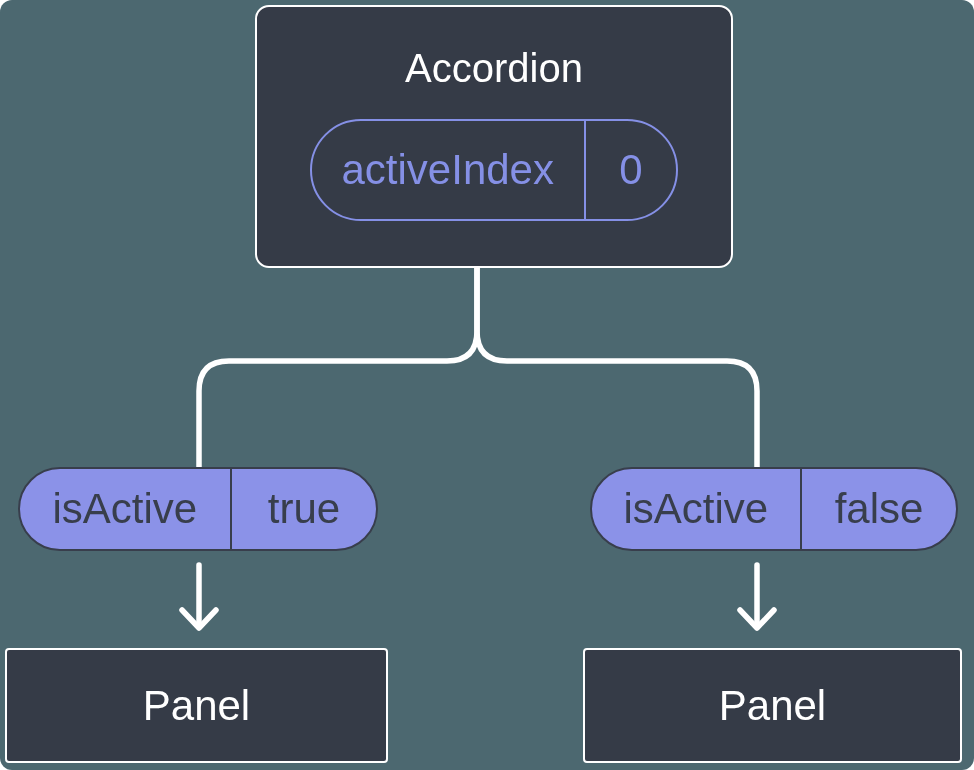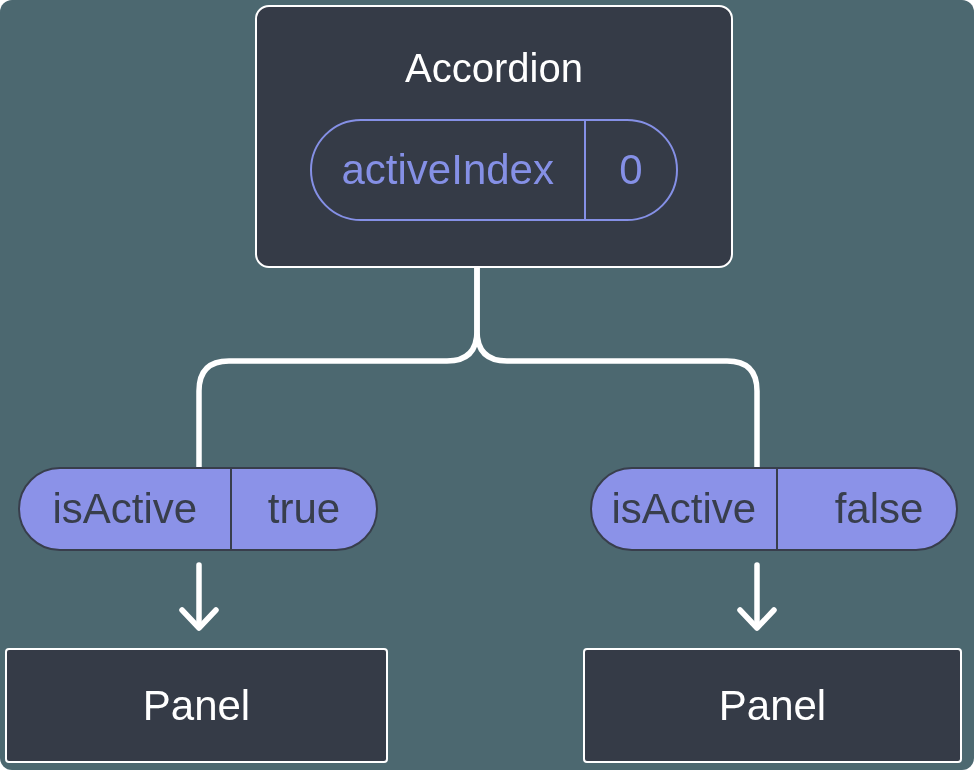--- a/index.html
+++ b/index.html
@@ -70,21 +70,21 @@
     z-index:1;
   }
   .prop-pill .cell{
     display:flex;align-items:center;justify-content:center;
   }
   .prop-pill .cell.name{flex:1 1 auto;}
   .prop-pill .divider{width:2.5px;background:var(--pill_text,#383E4C);}
   .prop-pill.left{left:18px;width:360px;}
   .prop-pill.left .cell.value{flex:0 0 144px;}
   .prop-pill.right{left:590px;width:368px;}
-  .prop-pill.right .cell.value{flex:0 0 154px;padding-left:24px;}
+  .prop-pill.right .cell.value{flex:0 0 154px;}
   .node.panel{
     top:648px;height:115px;
     border-radius:4px;
     display:flex;align-items:center;justify-content:center;
     font-size:42px;font-weight:500;
   }
   .node.panel.left{left:5px;width:383px;}
   .node.panel.right{left:583px;width:379px;}
 </style>
 </head>

